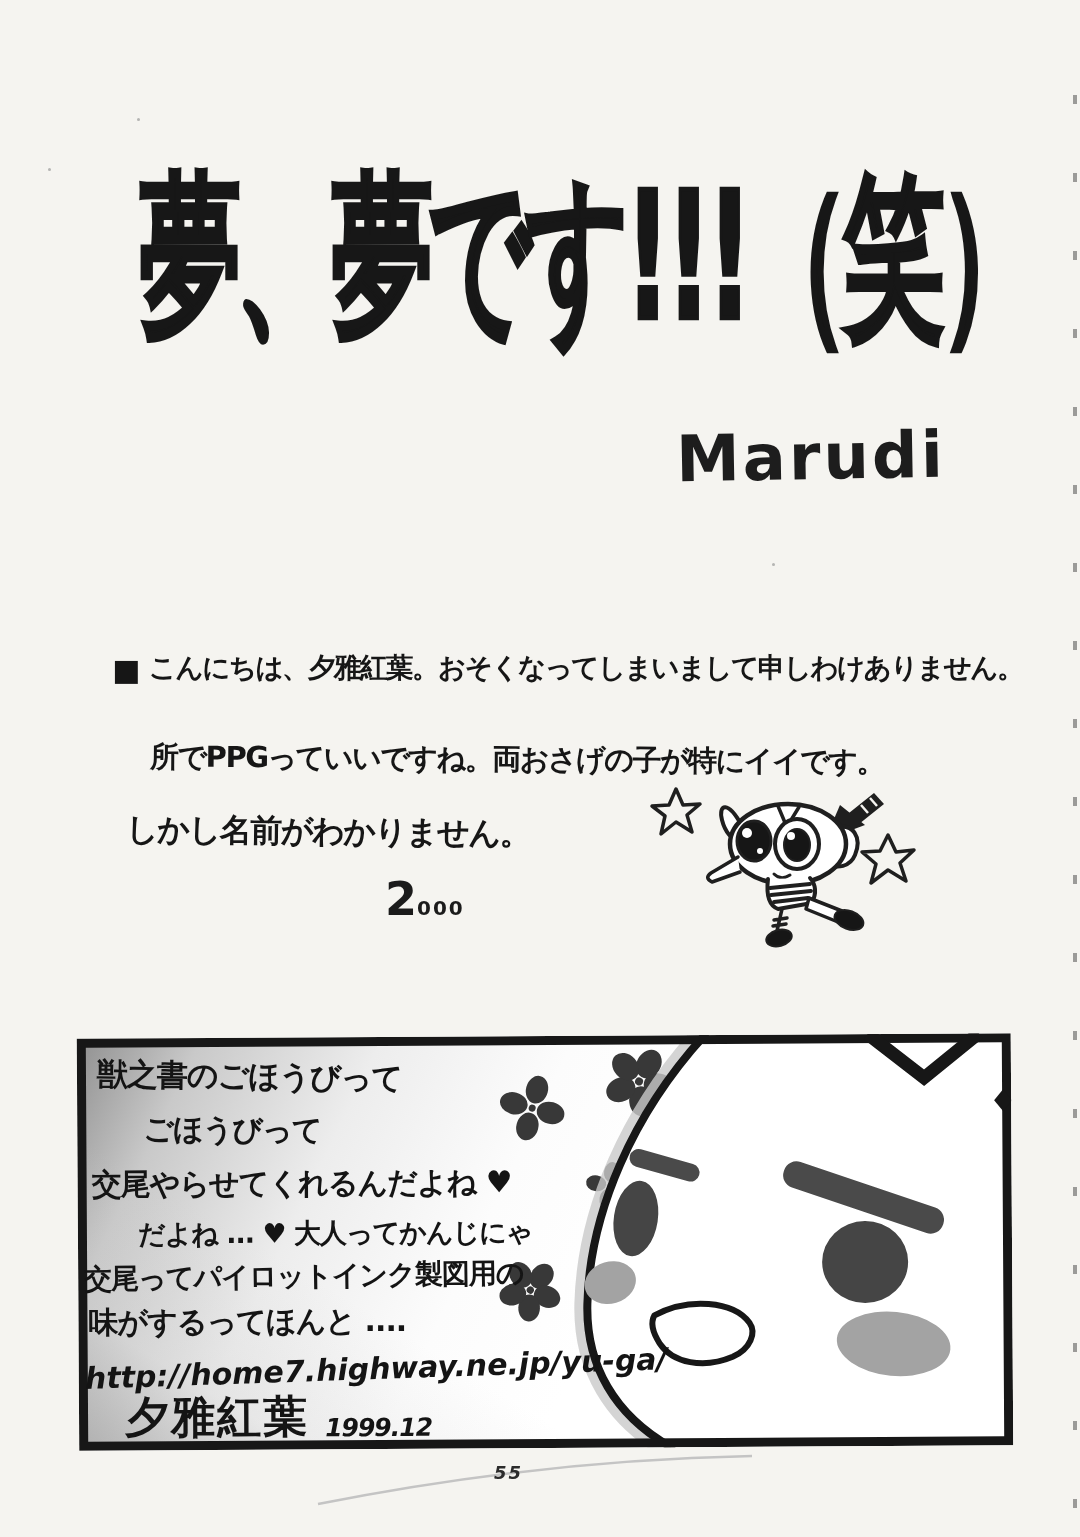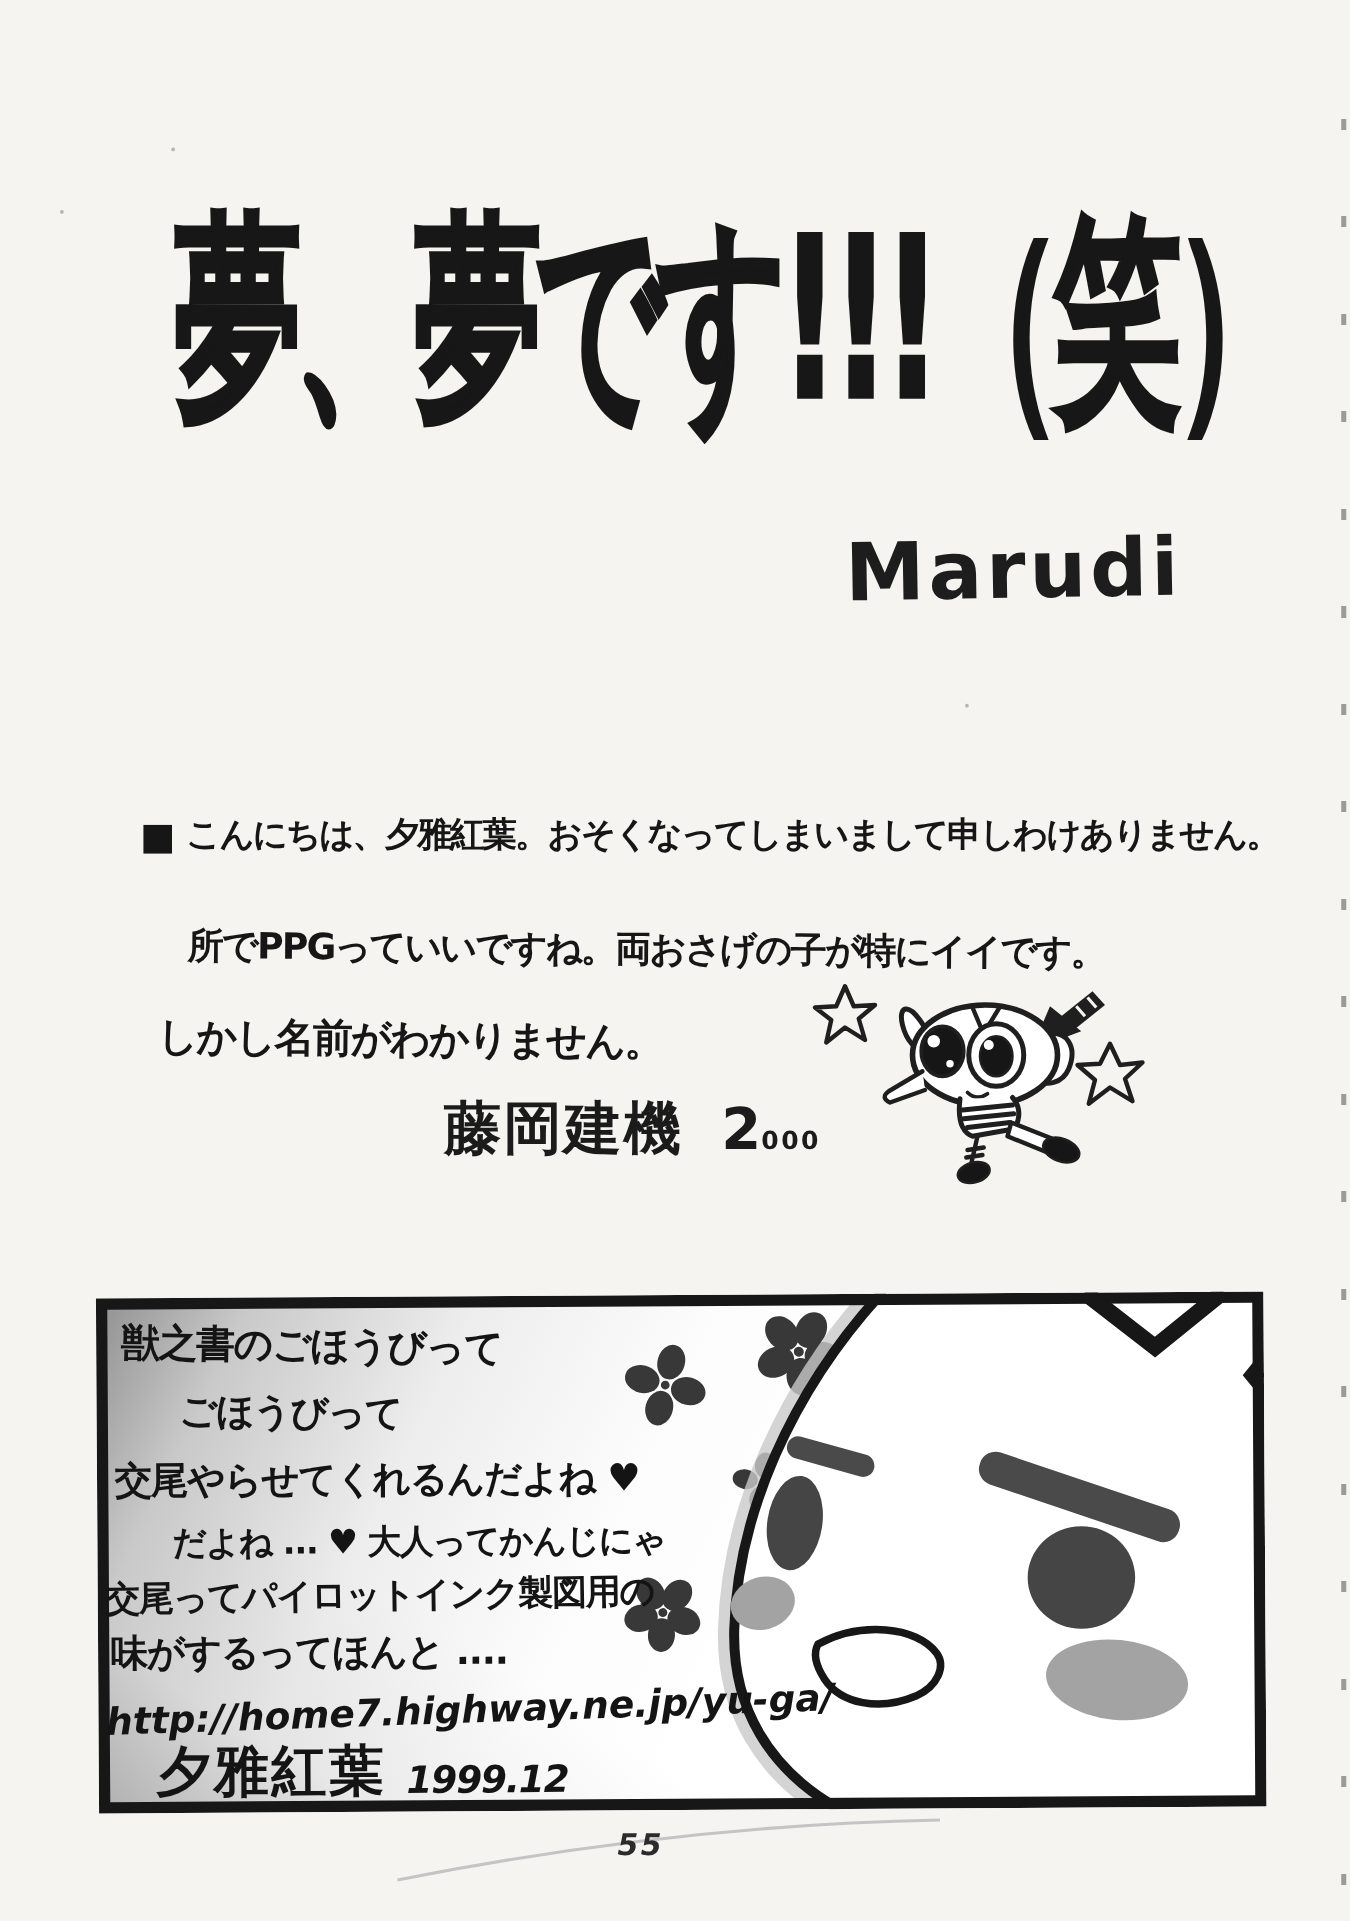--- a/index.html
+++ b/index.html
@@ -49,25 +49,25 @@
   .ptext{position:absolute;font-weight:700;letter-spacing:-1px;white-space:nowrap;color:#141414;z-index:3;}
   .pl-0{left:20px;top:18px;font-size:31px;transform:rotate(1.2deg);}
   .pl-1{left:66px;top:72px;font-size:30px;transform:rotate(.8deg);}
   .pl-2{left:14px;top:126px;font-size:30px;}
   .pl-3{left:60px;top:178px;font-size:27px;}
   .pl-4{left:6px;top:220px;font-size:28px;transform:rotate(-.5deg);}
   .pl-5{left:10px;top:264px;font-size:30px;}
   .purl{left:6px;top:314px;font-size:30px;font-style:italic;font-weight:700;letter-spacing:0;transform:rotate(-1.6deg);}
   .pcredit{left:46px;top:350px;display:flex;align-items:flex-end;}
   .pcredit .cname{font-size:44px;font-weight:900;letter-spacing:2px;}
-  .pcredit .cdate{font-size:30px;font-weight:700;margin-left:16px;margin-bottom:4px;font-style:italic;}
+  .pcredit .cdate{font-size:25px;font-weight:700;margin-left:16px;margin-bottom:4px;font-style:italic;}
   
   .page-number{
     position:absolute;left:494px;top:1462px;
-    font-size:24px;font-weight:700;font-style:italic;letter-spacing:2px;color:#2b2b2b;
+    font-size:18px;font-weight:700;font-style:italic;letter-spacing:2px;color:#2b2b2b;
   }
   .doodle{position:absolute;left:628px;top:780px;}
   .under-arc{position:absolute;left:310px;top:1442px;}
   .binding{
     position:absolute;right:3px;top:95px;width:4px;height:1430px;opacity:.55;
     background:repeating-linear-gradient(180deg, rgba(40,40,40,.8) 0 9px, transparent 9px 78px);
   }
   .speck{position:absolute;width:3px;height:3px;border-radius:50%;background:#8a8a8a;opacity:.6;}
   .speck.a{left:137px;top:118px;}
   .speck.b{left:48px;top:168px;}
@@ -82,21 +82,20 @@
 
   <div class="author">Marudi</div>
 
   <div class="msg msg-1">
     <span class="bullet">■</span>
     <span>こんにちは、夕雅紅葉。おそくなってしまいまして申しわけありません。</span>
   </div>
   <div class="msg msg-2">所でPPGっていいですね。両おさげの子が特にイイです。</div>
   <div class="msg msg-3">しかし名前がわかりません。</div>
   <div class="sig-row">
-    <span class="sig-name">藤岡建機</span>
     <span class="sig-year">2000</span>
   </div>
 
   <svg class="doodle" width="335" height="175" viewBox="0 0 335 175">
     <g fill="none" stroke="#1f1f1f" stroke-width="3.5" stroke-linejoin="round">
       <polygon points="48,9 55,25 72,24 59,35 64,52 48,42 33,54 37,36 24,26 41,25"></polygon>
       <polygon points="260,55 268,72 286,70 272,83 278,101 260,90 243,103 248,84 234,72 252,71"></polygon>
     </g>
     <g>
       <path d="M 197 60 L 212 25 L 237 45 Z" fill="#1f1f1f"></path>

